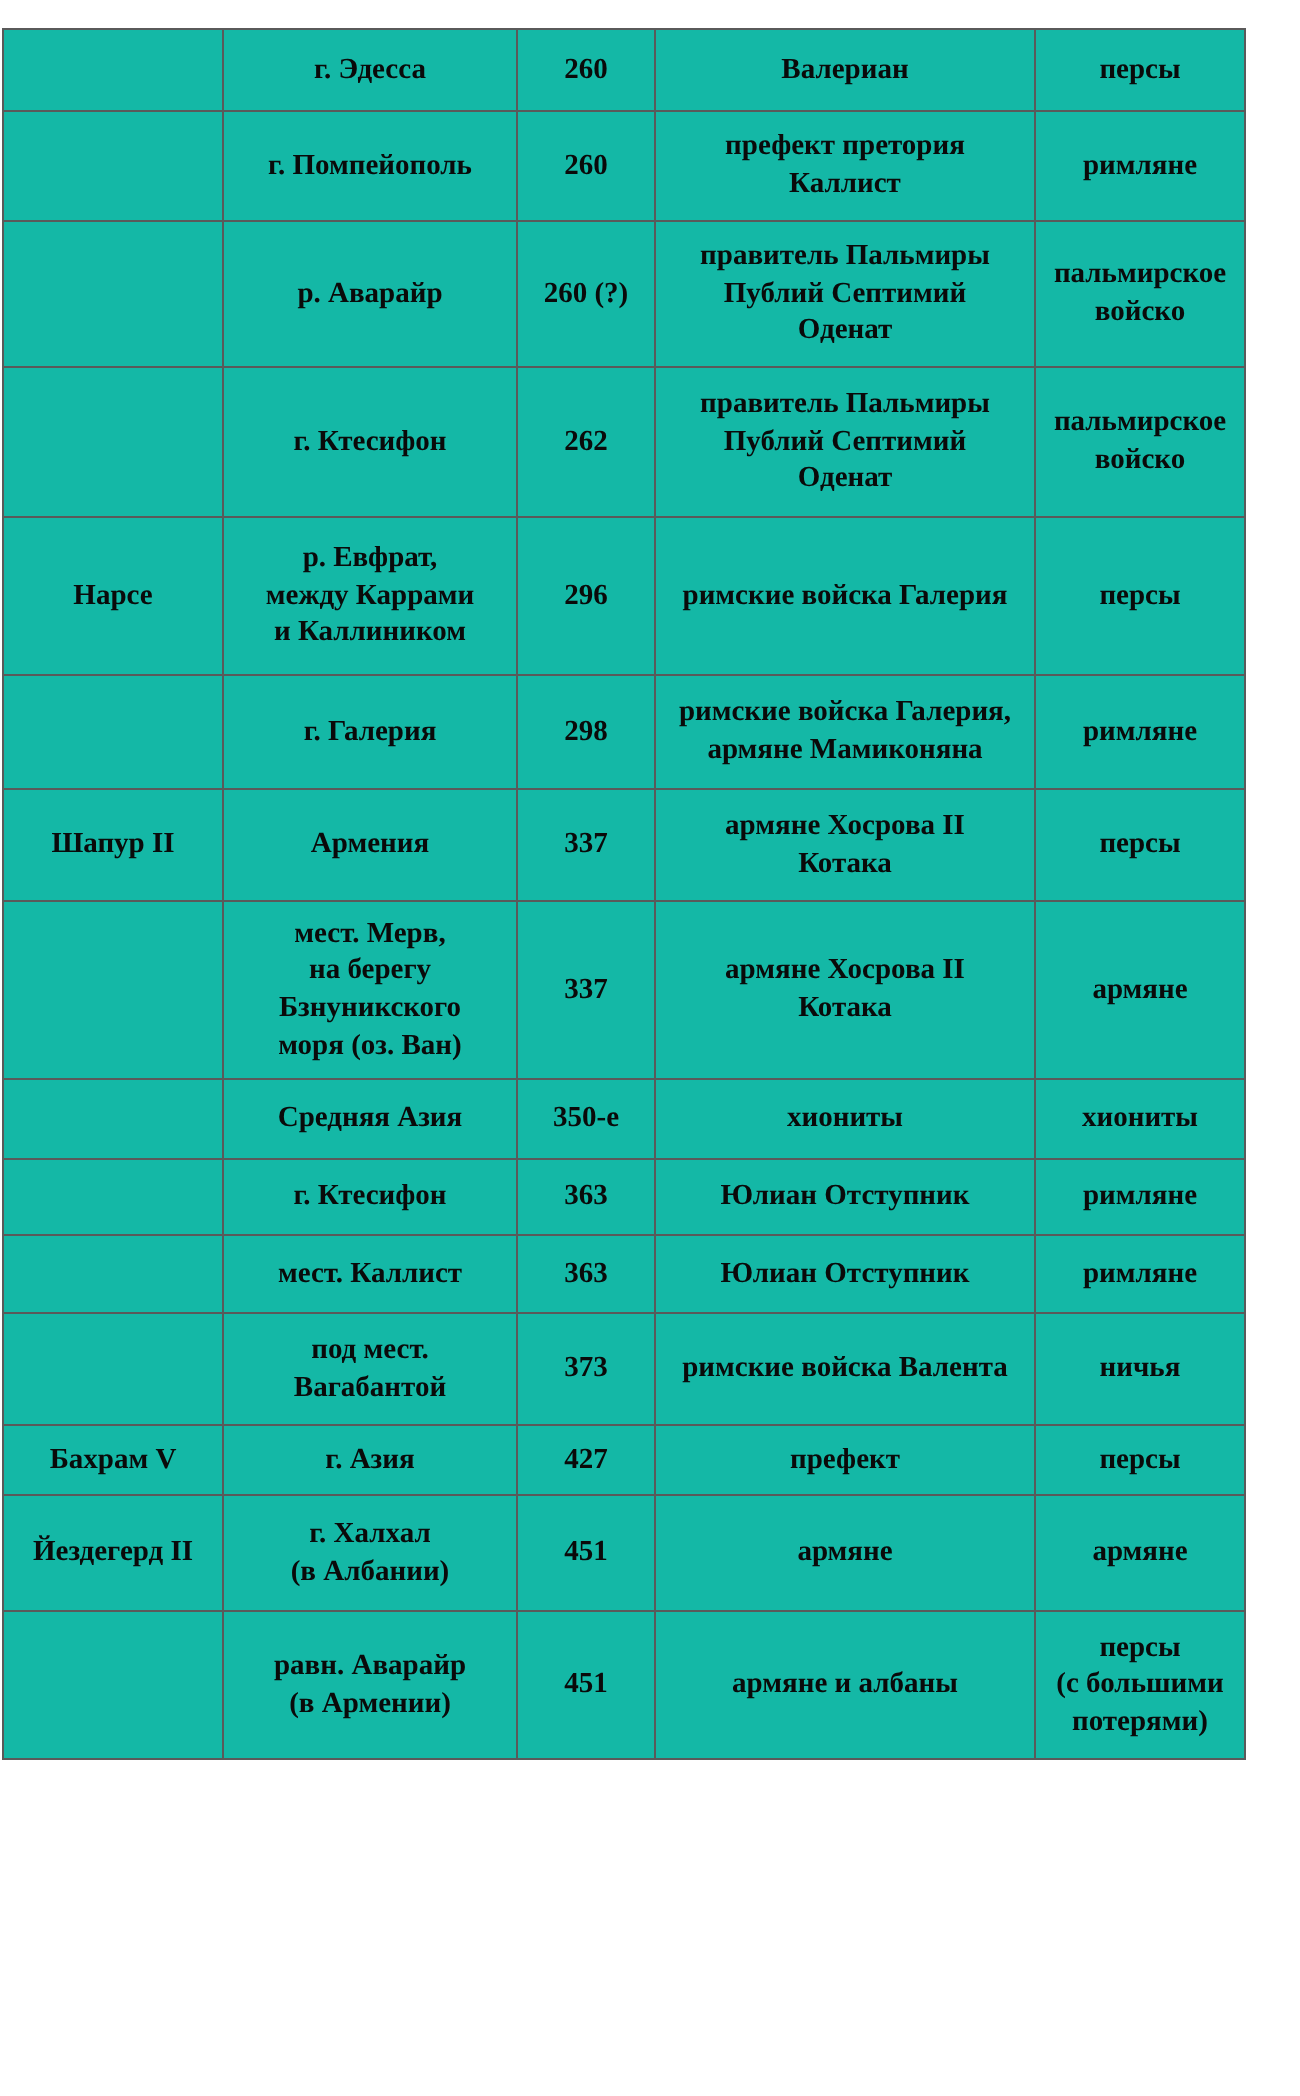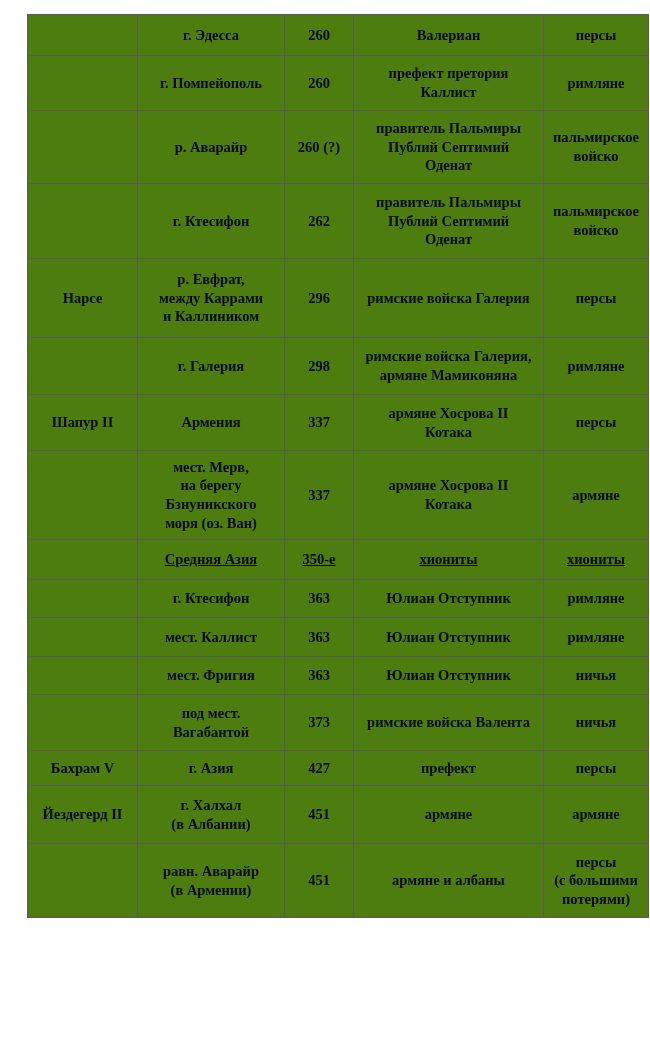--- a/index.html
+++ b/index.html
@@ -17,26 +17,26 @@
 
   #page {
     position: relative;
     width: 650px;
     height: 1048px;
     background: #ffffff;
   }
 
   table.battle-table {
     position: absolute;
-    left: 27px;
+    left: 1px;
     top: 14px;
     width: 621px;
     border-collapse: collapse;
     table-layout: fixed;
-    background: #4d7c0f;
+    background: #14b8a6;
   }
 
   table.battle-table td {
     border: 1px solid #5a5a5a;
     text-align: center;
     vertical-align: middle;
     font-family: "Liberation Serif", "DejaVu Serif", serif;
     font-size: 14.5px;
     font-weight: bold;
     line-height: 1.28;
@@ -138,47 +138,40 @@
           <td class="cell-ruler empty"></td>
           <td class="cell-place">мест. Мерв,
 на берегу
 Бзнуникского
 моря (оз. Ван)</td>
           <td class="cell-date">337</td>
           <td class="cell-commander">армяне Хосрова II
 Котака</td>
           <td class="cell-outcome">армяне</td>
         </tr>
-        <tr style="height: 40px; text-decoration: underline;">
+        <tr style="height: 40px;">
           <td class="cell-ruler empty"></td>
           <td class="cell-place">Средняя Азия</td>
           <td class="cell-date">350-е</td>
           <td class="cell-commander">хиониты</td>
           <td class="cell-outcome">хиониты</td>
         </tr>
         <tr style="height: 38px;">
           <td class="cell-ruler empty"></td>
           <td class="cell-place">г. Ктесифон</td>
           <td class="cell-date">363</td>
           <td class="cell-commander">Юлиан Отступник</td>
           <td class="cell-outcome">римляне</td>
         </tr>
         <tr style="height: 39px;">
           <td class="cell-ruler empty"></td>
           <td class="cell-place">мест. Каллист</td>
           <td class="cell-date">363</td>
           <td class="cell-commander">Юлиан Отступник</td>
           <td class="cell-outcome">римляне</td>
-        </tr>
-        <tr style="height: 38px;">
-          <td class="cell-ruler empty"></td>
-          <td class="cell-place">мест. Фригия</td>
-          <td class="cell-date">363</td>
-          <td class="cell-commander">Юлиан Отступник</td>
-          <td class="cell-outcome">ничья</td>
         </tr>
         <tr style="height: 56px;">
           <td class="cell-ruler empty"></td>
           <td class="cell-place">под мест.
 Вагабантой</td>
           <td class="cell-date">373</td>
           <td class="cell-commander">римские войска Валента</td>
           <td class="cell-outcome">ничья</td>
         </tr>
         <tr style="height: 35px;">

